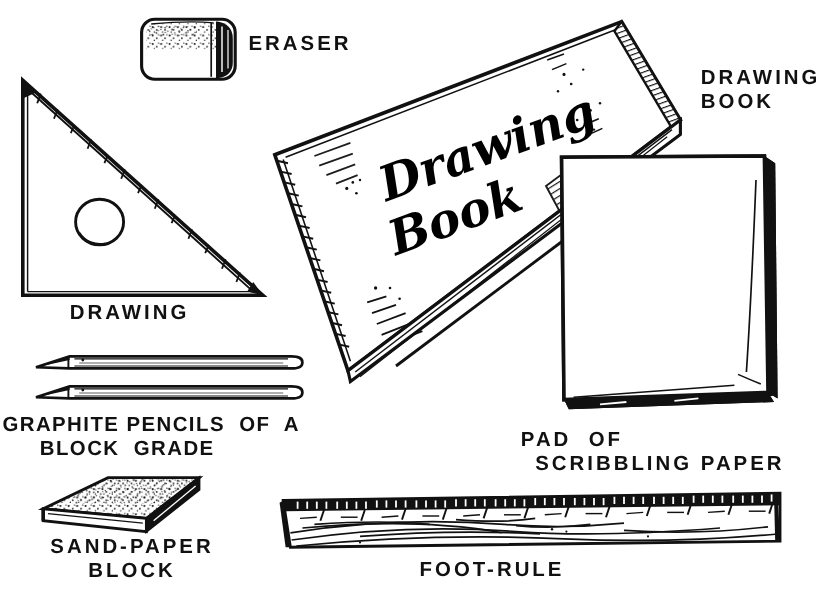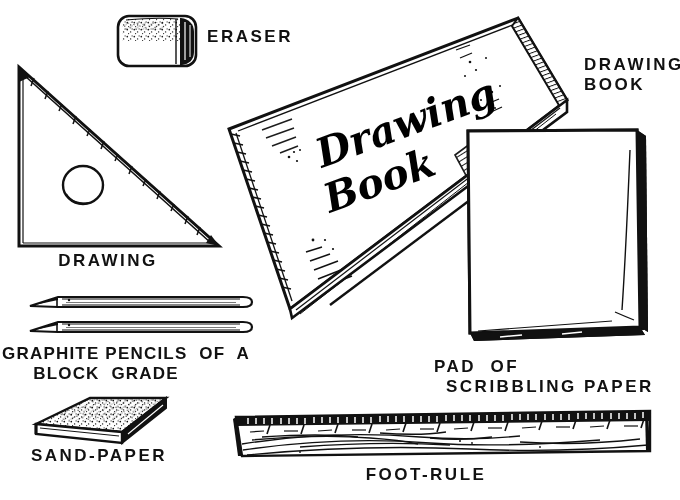--- a/index.html
+++ b/index.html
@@ -398,23 +398,24 @@
     </g>
   </svg>
 
   <div class="lbl" style="left:250px; top:27px;">ERASER</div>
 
   <div class="lbl" style="left:108px; top:251px;">DRAWING</div>
 
   <div class="lbl tight left" style="left:2px; top:344px;">GRAPHITE PENCILS  OF  A</div>
   <div class="lbl tight" style="left:106px; top:364px;">BLOCK  GRADE</div>
 
-  <div class="lbl" style="left:99px; top:446px;">SAND-PAPER</div>
-
-  <div class="lbl" style="left:426px; top:465px;">FOOT-RULE</div>
+  <div class="lbl" style="left:110px; top:446px;">SAND-PAPER</div>
+  <div class="lbl" style="left:110px; top:466px;">BLOCK</div>
+
+  <div class="lbl" style="left:410px; top:465px;">FOOT-RULE</div>
 
   <div class="lbl left" style="left:584px; top:55px;">DRAWING</div>
   <div class="lbl left" style="left:584px; top:75px;">BOOK</div>
 
   <div class="lbl left" style="left:434px; top:357px;">PAD  OF</div>
   <div class="lbl left" style="left:446px; top:377px;text-align:center;">SCRIBBLING PAPER</div>
 
 </div>
 
 </body></html>

